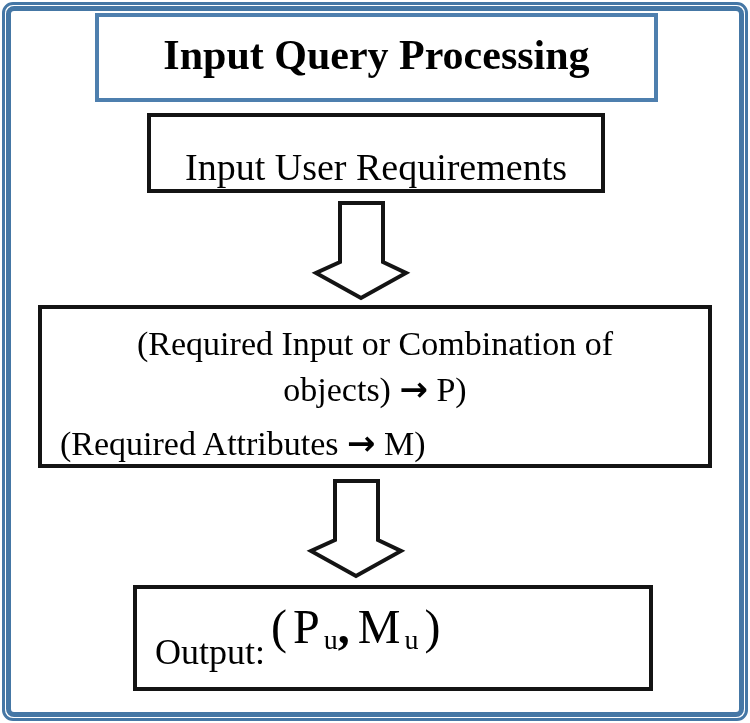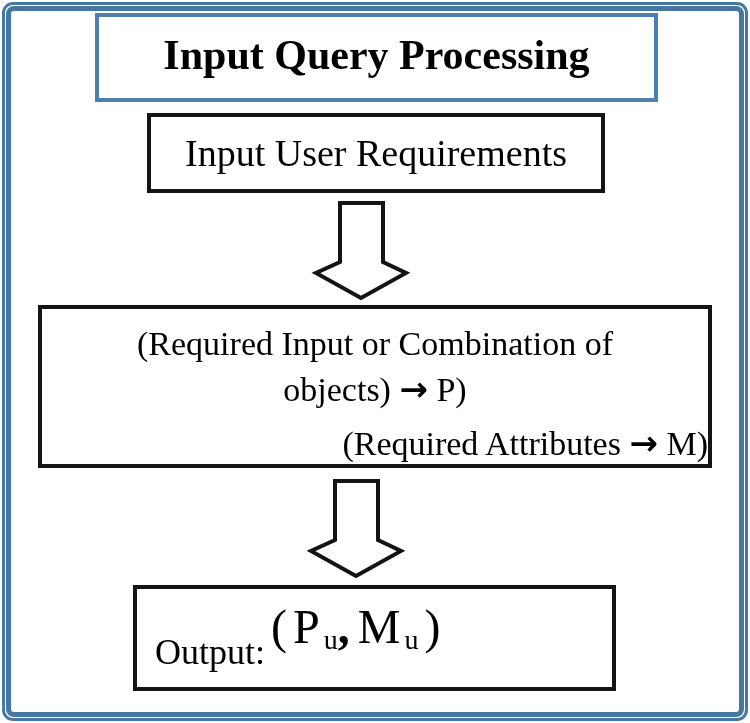--- a/index.html
+++ b/index.html
@@ -34,43 +34,43 @@
   .title-text{
     font-size:42px;font-weight:bold;letter-spacing:0px;
     padding-bottom:6px;
   }
   .box{
     position:absolute;background:#ffffff;box-sizing:border-box;
     border:4px solid #141414;
   }
   .step1-box{
     left:147px;top:113px;width:458px;height:80px;
-    display:flex;align-items:center;justify-content:center;
+    display:flex;align-items:flex-end;justify-content:center;
     font-size:38px;
   }
   .mapping-box{
     left:38px;top:305px;width:674px;height:163px;
     font-size:34px;
     padding-top:13px;
   }
   .mapping-center{
     text-align:center;line-height:1.32;
   }
   .mapping-left{
-    text-align:right;margin-top:8px;line-height:1.3;
+    text-align:left;padding-left:18px;margin-top:8px;line-height:1.3;
   }
   .inline-arrow{
     font-family:"DejaVu Sans","Liberation Sans",sans-serif;
     font-weight:bold;
   }
   .arrow-shape{position:absolute;}
   .arrow1{left:311px;top:201px;}
   .arrow2{left:306px;top:479px;}
   .output-box{
-    left:133px;top:585px;width:483px;height:106px;
+    left:133px;top:585px;width:520px;height:106px;
   }
   .output-label{
     position:absolute;left:18px;top:42px;font-size:36px;
   }
   .output-formula{
     position:absolute;left:128px;top:10px;
     font-size:48px;
   }
   .formula-paren{margin:0 6px;}
   .formula-sub{

